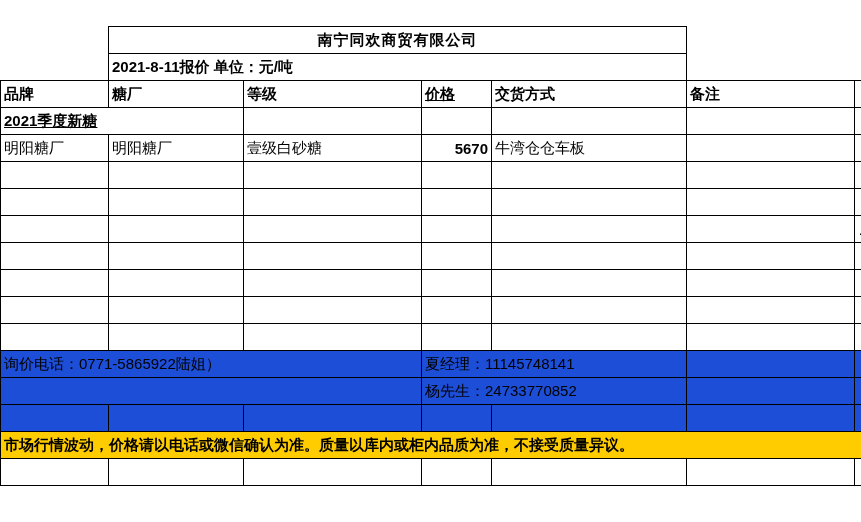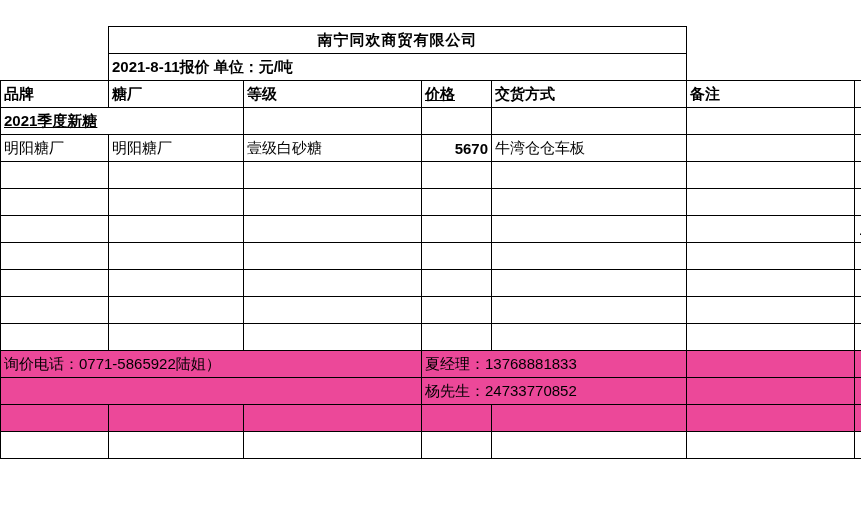--- a/index.html
+++ b/index.html
@@ -73,21 +73,21 @@
     font-weight: bold;
     text-decoration: underline;
   }
   .price {
     color: #ff0000;
     font-weight: bold;
     text-align: right;
     padding-right: 4px;
   }
   .yellow {
-    background: #ec4899;
+    background: #1d4ed8;
   }
   .notice td {
     background: #ffcc00;
     color: #ff0000;
     font-weight: bold;
     font-size: 14.5px;
     height: 28px;
   }
   .blank td { height: 26px; }
   .small-dots {
@@ -232,21 +232,21 @@
         <td></td>
         <td></td>
         <td></td>
         <td></td>
         <td></td>
         <td></td>
       </tr>
 
       <tr class="yellow">
         <td class="yellow" colspan="3">询价电话：0771-5865922陆姐）</td>
-        <td class="yellow" colspan="2">夏经理：13768881833</td>
+        <td class="yellow" colspan="2">夏经理：11145748141</td>
         <td class="yellow"></td>
         <td class="yellow"></td>
       </tr>
 
       <tr class="yellow">
         <td class="yellow" colspan="3"></td>
         <td class="yellow" colspan="2">杨先生：24733770852</td>
         <td class="yellow"></td>
         <td class="yellow"></td>
       </tr>
@@ -254,20 +254,23 @@
       <tr class="yellow">
         <td class="yellow"></td>
         <td class="yellow"></td>
         <td class="yellow"></td>
         <td class="yellow"></td>
         <td class="yellow"></td>
         <td class="yellow"></td>
         <td class="yellow"></td>
       </tr>
 
+      <tr class="notice">
+        <td colspan="7">市场行情波动，价格请以电话或微信确认为准。质量以库内或柜内品质为准，不接受质量异议。</td>
+      </tr>
 
       <tr class="blank">
         <td></td>
         <td></td>
         <td></td>
         <td></td>
         <td></td>
         <td></td>
         <td></td>
       </tr>

